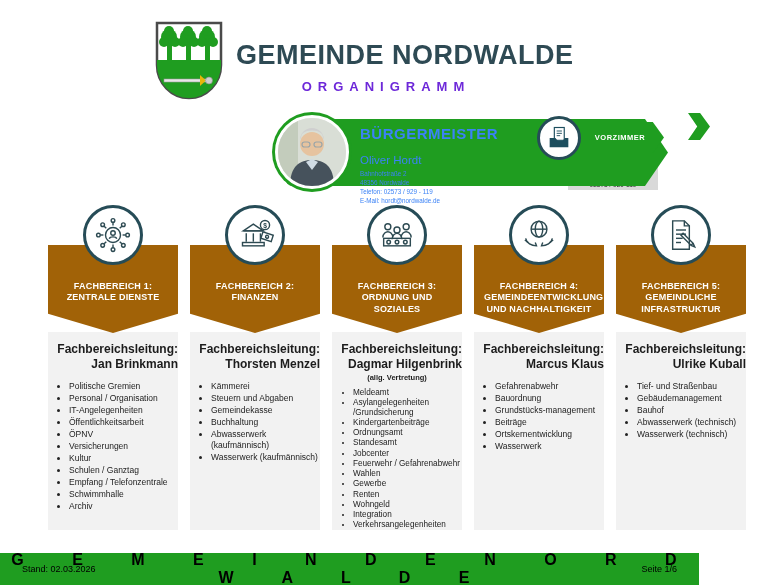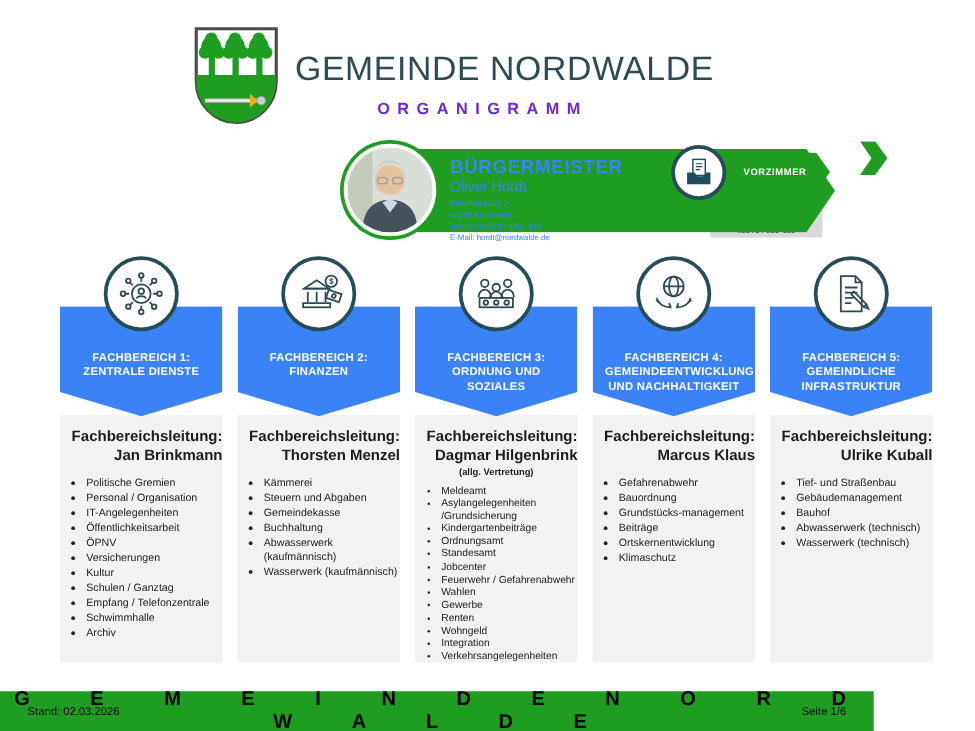--- a/index.html
+++ b/index.html
@@ -2,32 +2,32 @@
 <html><head>
 <meta charset="utf-8">
 <style>
   * { margin:0; padding:0; box-sizing:border-box; }
   html,body { width:780px; height:585px; background:#fff; font-family:"Liberation Sans", sans-serif; }
   #canvas { position:relative; width:780px; height:585px; background:#fff; overflow:hidden; }
 
   
   .crest { position:absolute; left:152px; top:20px; width:74px; height:82px; }
   .header-text { position:absolute; left:236px; top:40px; width:300px; text-align:center; color:#2e4a54; }
-  .page-title { font-size:27px; font-weight:normal; letter-spacing:.5px; white-space:nowrap; }
+  .page-title { font-size:27px; font-weight:bold; letter-spacing:.5px; white-space:nowrap; }
   .page-subtitle { margin-top:8px; font-size:13px; font-weight:bold; letter-spacing:6px; color:#6d28d9; }
 
   
   .bm-banner { position:absolute; left:285px; top:119px; width:383px; height:67px; background:#1f9d20;
     border-radius:8px 0 0 8px;
     clip-path:polygon(0 0, 94% 0, 100% 50%, 94% 100%, 0 100%); z-index:1; }
   .bm-photo { position:absolute; left:275px; top:115px; width:74px; height:74px; border-radius:50%;
     border:3px solid #fff; box-shadow:0 0 0 3px #1f9d20; overflow:hidden; z-index:2; background:#dfe5df; }
   .bm-text { position:absolute; left:360px; top:125px; z-index:3; color:#3b82f6; }
   .bm-title { font-size:15px; font-weight:bold; letter-spacing:.5px; }
-  .bm-name { font-size:11.5px; margin-top:2px; }
+  .bm-name { font-size:11.5px; margin-top:12px; }
   .bm-small { font-size:6.3px; line-height:1.45; margin-top:3px; }
 
   
   .vz-banner { position:absolute; left:552px; top:122px; width:112px; height:31px; background:#1f9d20;
     border-radius:4px 0 0 4px; clip-path:polygon(0 0, 90% 0, 100% 50%, 90% 100%, 0 100%); z-index:1; }
   .vz-banner-label { position:absolute; left:34px; top:0; right:10px; height:100%;
     display:flex; align-items:center; justify-content:center;
     color:#fff; font-size:7.5px; font-weight:bold; letter-spacing:.5px; }
   .vz-circle { position:absolute; left:537px; top:116px; width:44px; height:44px; border-radius:50%;
     background:#fff; border:3px solid #264c57; z-index:2; display:flex; align-items:center; justify-content:center; }
@@ -35,21 +35,21 @@
     clip-path:polygon(0 0, 55% 0, 100% 50%, 55% 100%, 0 100%, 42% 50%); }
   .vz-infobox { position:absolute; left:568px; top:151px; width:90px; height:39px; background:#d9d9d9;
     z-index:0; display:flex; align-items:center; justify-content:center; text-align:center;
     font-size:6.5px; line-height:1.4; color:#2a2a2a; white-space:pre-line; }
 
   
   .dept-col { position:absolute; top:205px; width:130px; height:330px; }
   .dept-icon-circle { position:absolute; top:0; left:35px; width:60px; height:60px; border-radius:50%;
     background:#fff; border:3px solid #264c57; z-index:2;
     display:flex; align-items:center; justify-content:center; }
-  .dept-band { position:absolute; top:40px; left:0; width:130px; height:88px; background:#3b82f6;
+  .dept-band { position:absolute; top:40px; left:0; width:130px; height:88px; background:#a16207;
     clip-path:polygon(0 0, 100% 0, 100% 78%, 50% 100%, 0 78%); z-index:1; }
   .dept-band-title { position:absolute; top:36px; left:10px; right:10px; text-align:center;
     color:#fff; font-size:9px; font-weight:bold; line-height:1.25; letter-spacing:.2px; }
   .dept-panel { position:absolute; top:127px; left:0; width:130px; height:198px; background:#f2f2f2;
     padding:10px 0 6px; }
   .dept-leader-label, .dept-leader-name { text-align:right; font-size:12px; font-weight:bold;
     color:#1c1c1c; line-height:1.25; }
   .dept-note { text-align:center; font-size:7.5px; font-weight:bold; color:#1c1c1c; margin-top:1px; }
   .dept-list { margin:9px 2px 0 8px; padding-left:13px; font-size:8.5px; line-height:1.3; color:#222; }
   .dept-list li { margin-bottom:1px; }
@@ -281,21 +281,21 @@
     </div>
     <div class="dept-panel">
       <div class="dept-leader-label">Fachbereichsleitung:</div>
       <div class="dept-leader-name">Marcus Klaus</div>
       <ul class="dept-list">
           <li>Gefahrenabwehr</li>
           <li>Bauordnung</li>
           <li>Grundstücks-management</li>
           <li>Beiträge</li>
           <li>Ortskernentwicklung</li>
-          <li>Klimaschutz</li>
+          <li>Wasserwerk</li>
         </ul>
     </div>
   </div>
 
   <div class="dept-col" style="left:616px">
     <div class="dept-icon-circle">
       <svg width="40" height="40" viewBox="0 0 48 48" fill="none" stroke="#2d4a52" stroke-width="1.7">
         <path d="M14 7 h14 l6 6 v28 h-20 z"></path>
         <path d="M28 7 v6 h6"></path>
         <line x1="18" y1="18" x2="30" y2="18"></line>

